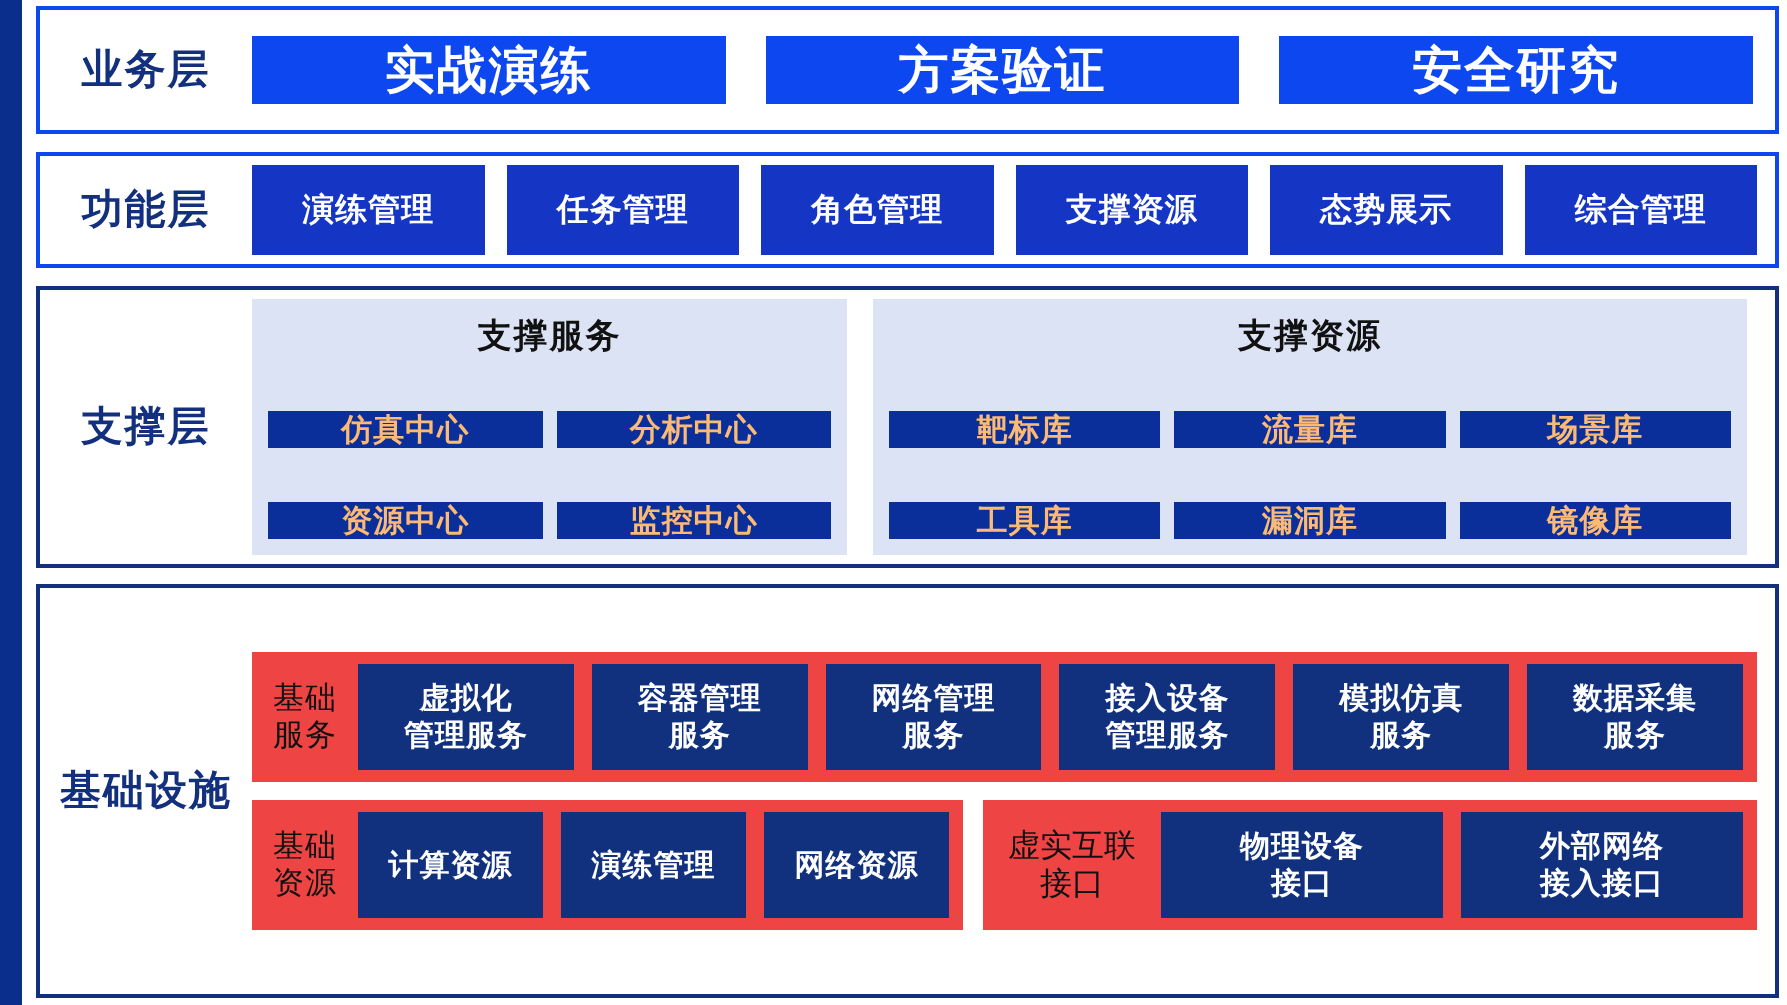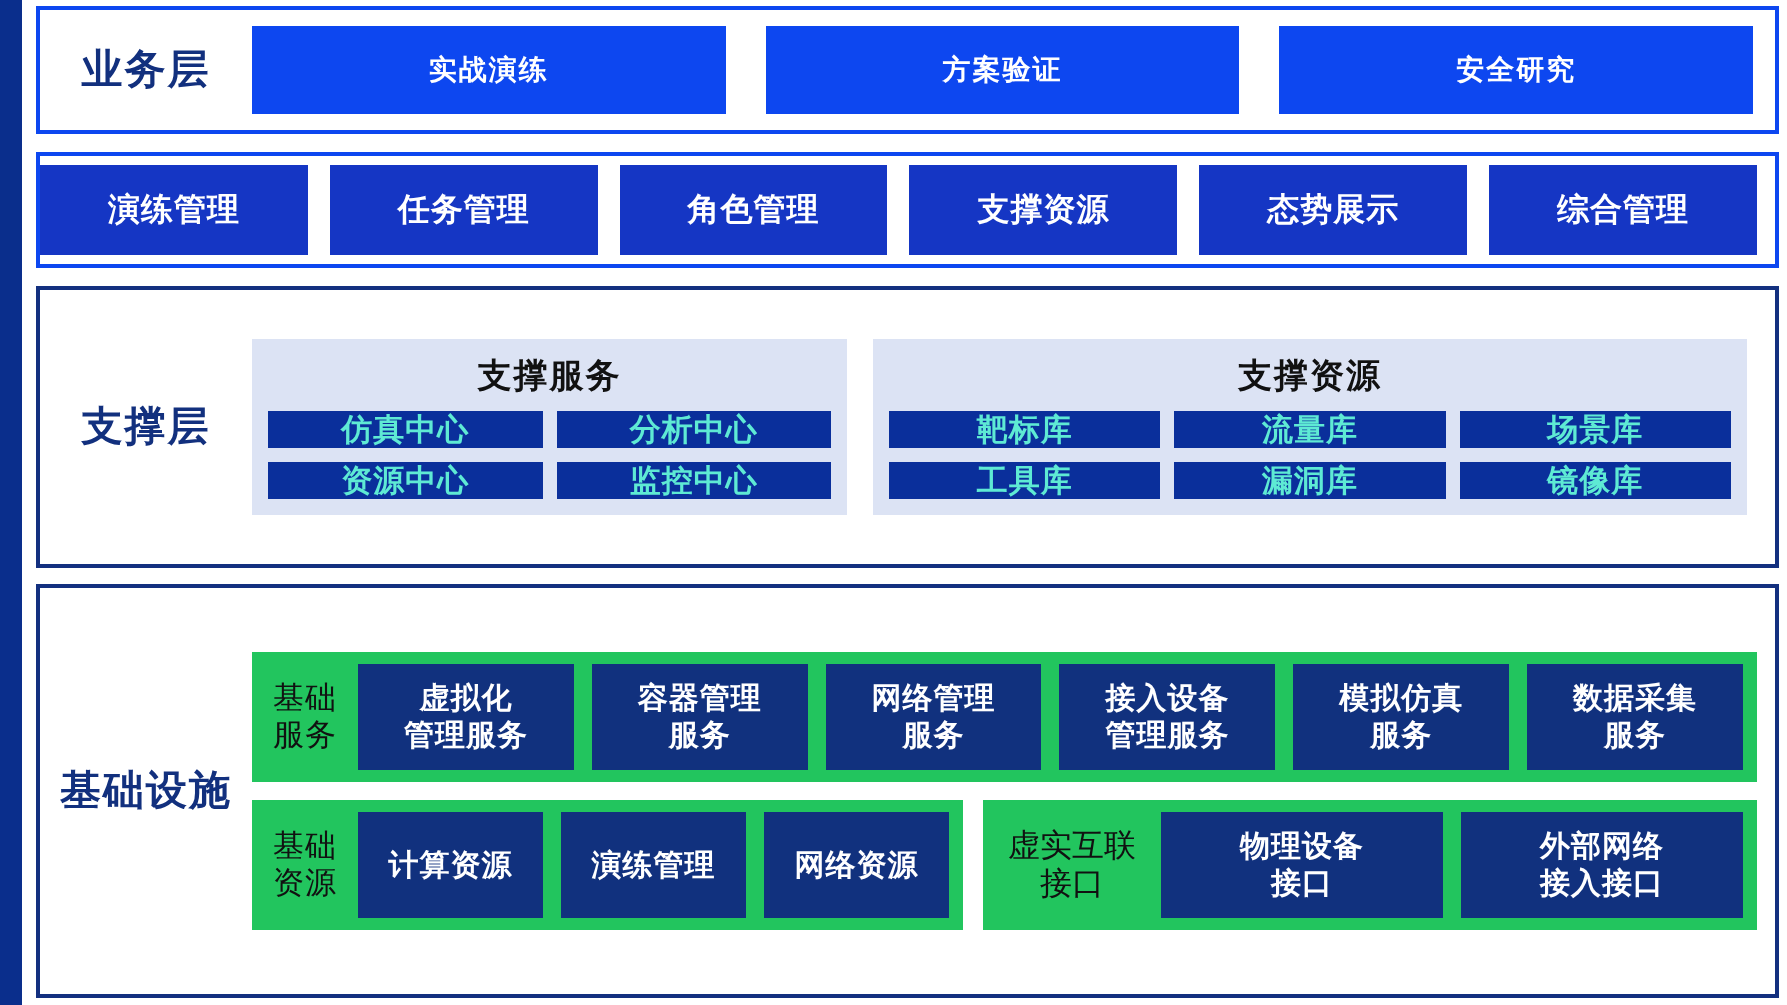--- a/index.html
+++ b/index.html
@@ -35,23 +35,23 @@
     font-weight:bold;
     font-size:41px;
     letter-spacing:2px;
     line-height:1.1;
   }
 
   
   .biz{top:6px;height:128px;}
   .biz-row{flex:1;display:flex;gap:40px;padding-right:22px;}
   .biz-box{
-    flex:1;height:88px;background:#0D47F0;color:#fff;
-    display:flex;align-items:center;justify-content:center;
-    font-size:28px;font-weight:bold;letter-spacing:2px;
+    flex:1;height:68px;background:#0D47F0;color:#fff;
+    display:flex;align-items:center;justify-content:center;
+    font-size:50px;font-weight:bold;letter-spacing:2px;
   }
 
   
   .fn{top:152px;height:116px;}
   .fn-row{flex:1;display:flex;gap:22px;padding-right:18px;}
   .fn-box{
     flex:1;height:90px;background:#1536C4;color:#fff;
     display:flex;align-items:center;justify-content:center;
     font-size:32px;font-weight:bold;letter-spacing:1px;text-align:center;
   }
@@ -67,34 +67,34 @@
   }
   .panel-title{
     text-align:center;color:#111111;
     font-size:34px;font-weight:bold;letter-spacing:2px;
     margin:4px 0 12px 0;
   }
   .panel-grid{display:grid;gap:14px;flex:1;}
   .g2{grid-template-columns:repeat(2,1fr);}
   .g3{grid-template-columns:repeat(3,1fr);}
   .dark-box{
-    background:#0A2F9B;color:#5eead4;
+    background:#0A2F9B;color:#fdba74;
     display:flex;align-items:center;justify-content:center;
     font-size:31px;font-weight:bold;letter-spacing:1px;
-    text-align:center;line-height:1.2;
+    text-align:center;line-height:1.2;margin-top:40px;
   }
   .sup-svc{flex:0 0 595px;}
   .sup-res{flex:1;}
 
   
   .infra{top:584px;height:414px;}
   .infra-area{flex:1;display:flex;flex-direction:column;gap:18px;padding-right:18px;}
   .infra-row{display:flex;gap:20px;}
   .infra-panel{
-    background:#22c55e;box-sizing:border-box;
+    background:#ef4444;box-sizing:border-box;
     padding:12px 14px;display:flex;align-items:center;gap:14px;
   }
   .sub-label{
     flex:0 0 auto;width:78px;text-align:center;
     color:#111111;font-size:31px;font-weight:normal;
     line-height:1.18;letter-spacing:1px;
   }
   .infra-cells{flex:1;display:flex;gap:18px;}
   .infra-cell{
     flex:1;min-height:106px;background:#11317E;color:#fff;
@@ -120,20 +120,21 @@
   <div class="layer bright biz">
     <div class="layer-label">业务层</div>
     <div class="biz-row">
       <div class="biz-box">实战演练</div>
       <div class="biz-box">方案验证</div>
       <div class="biz-box">安全研究</div>
     </div>
   </div>
 
   <div class="layer bright fn">
+    <div class="layer-label">功能层</div>
     <div class="fn-row">
       <div class="fn-box">演练管理</div>
       <div class="fn-box">任务管理</div>
       <div class="fn-box">角色管理</div>
       <div class="fn-box">支撑资源</div>
       <div class="fn-box">态势展示</div>
       <div class="fn-box">综合管理</div>
     </div>
   </div>
 

